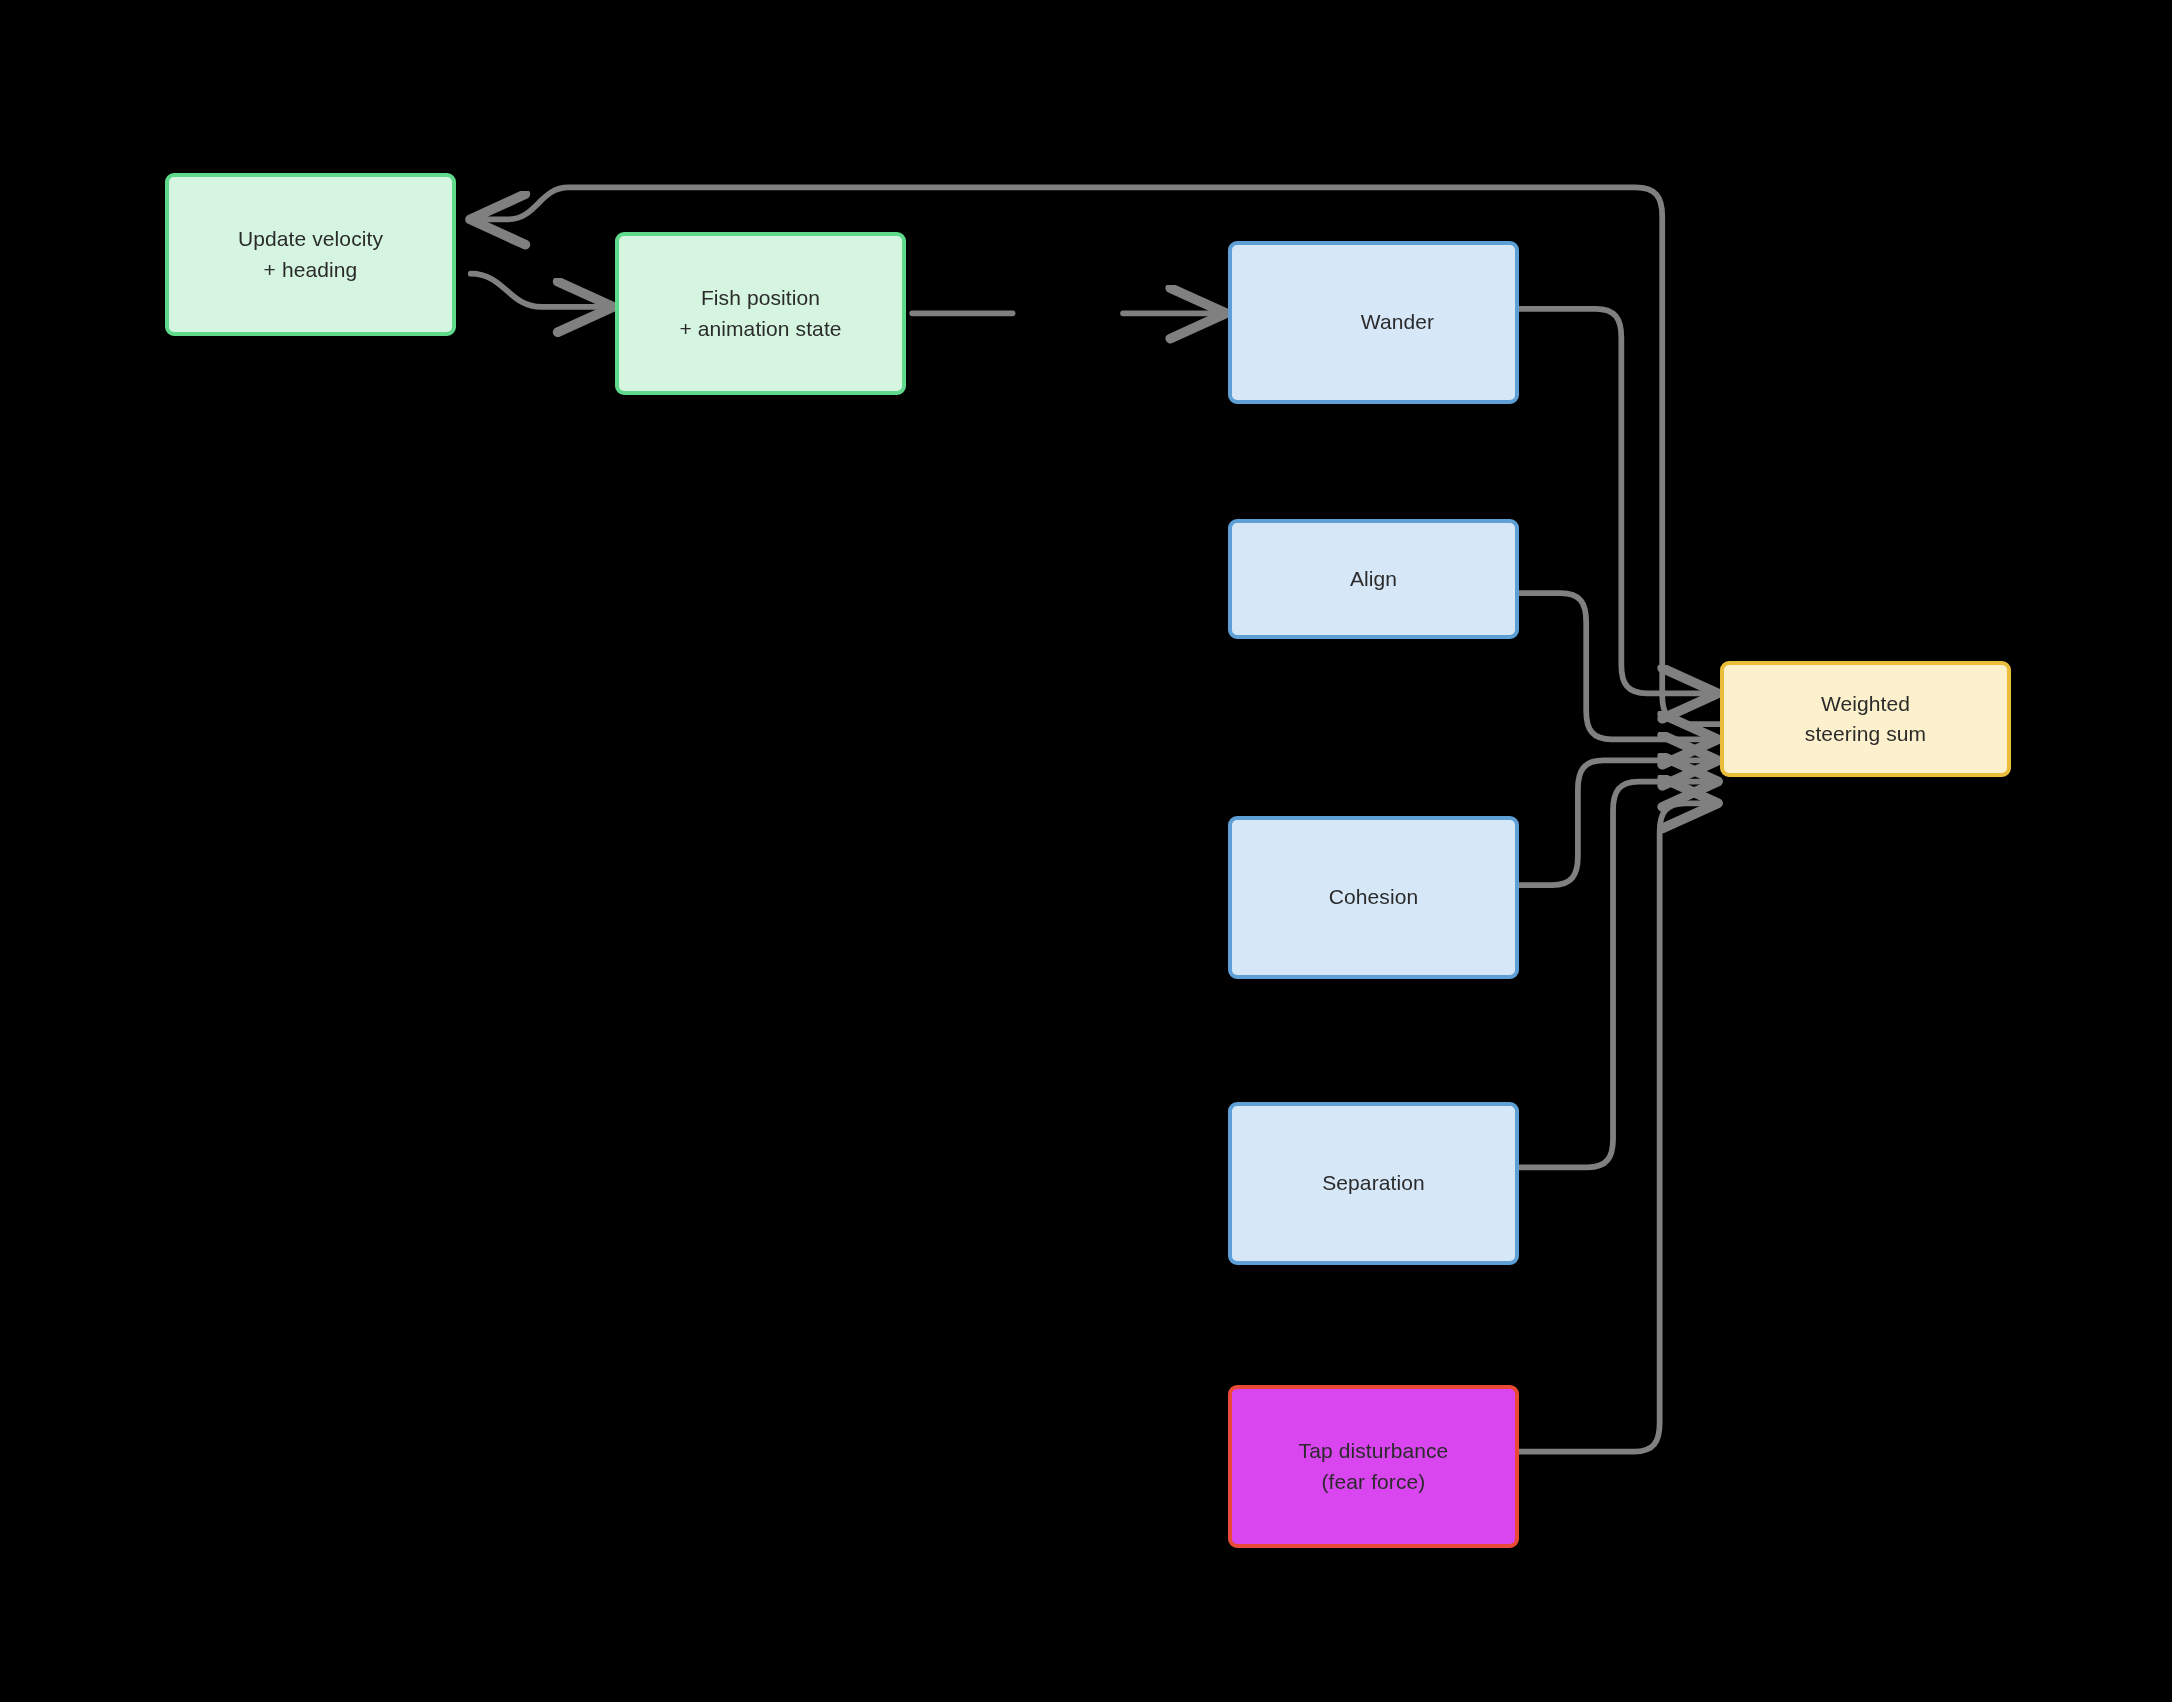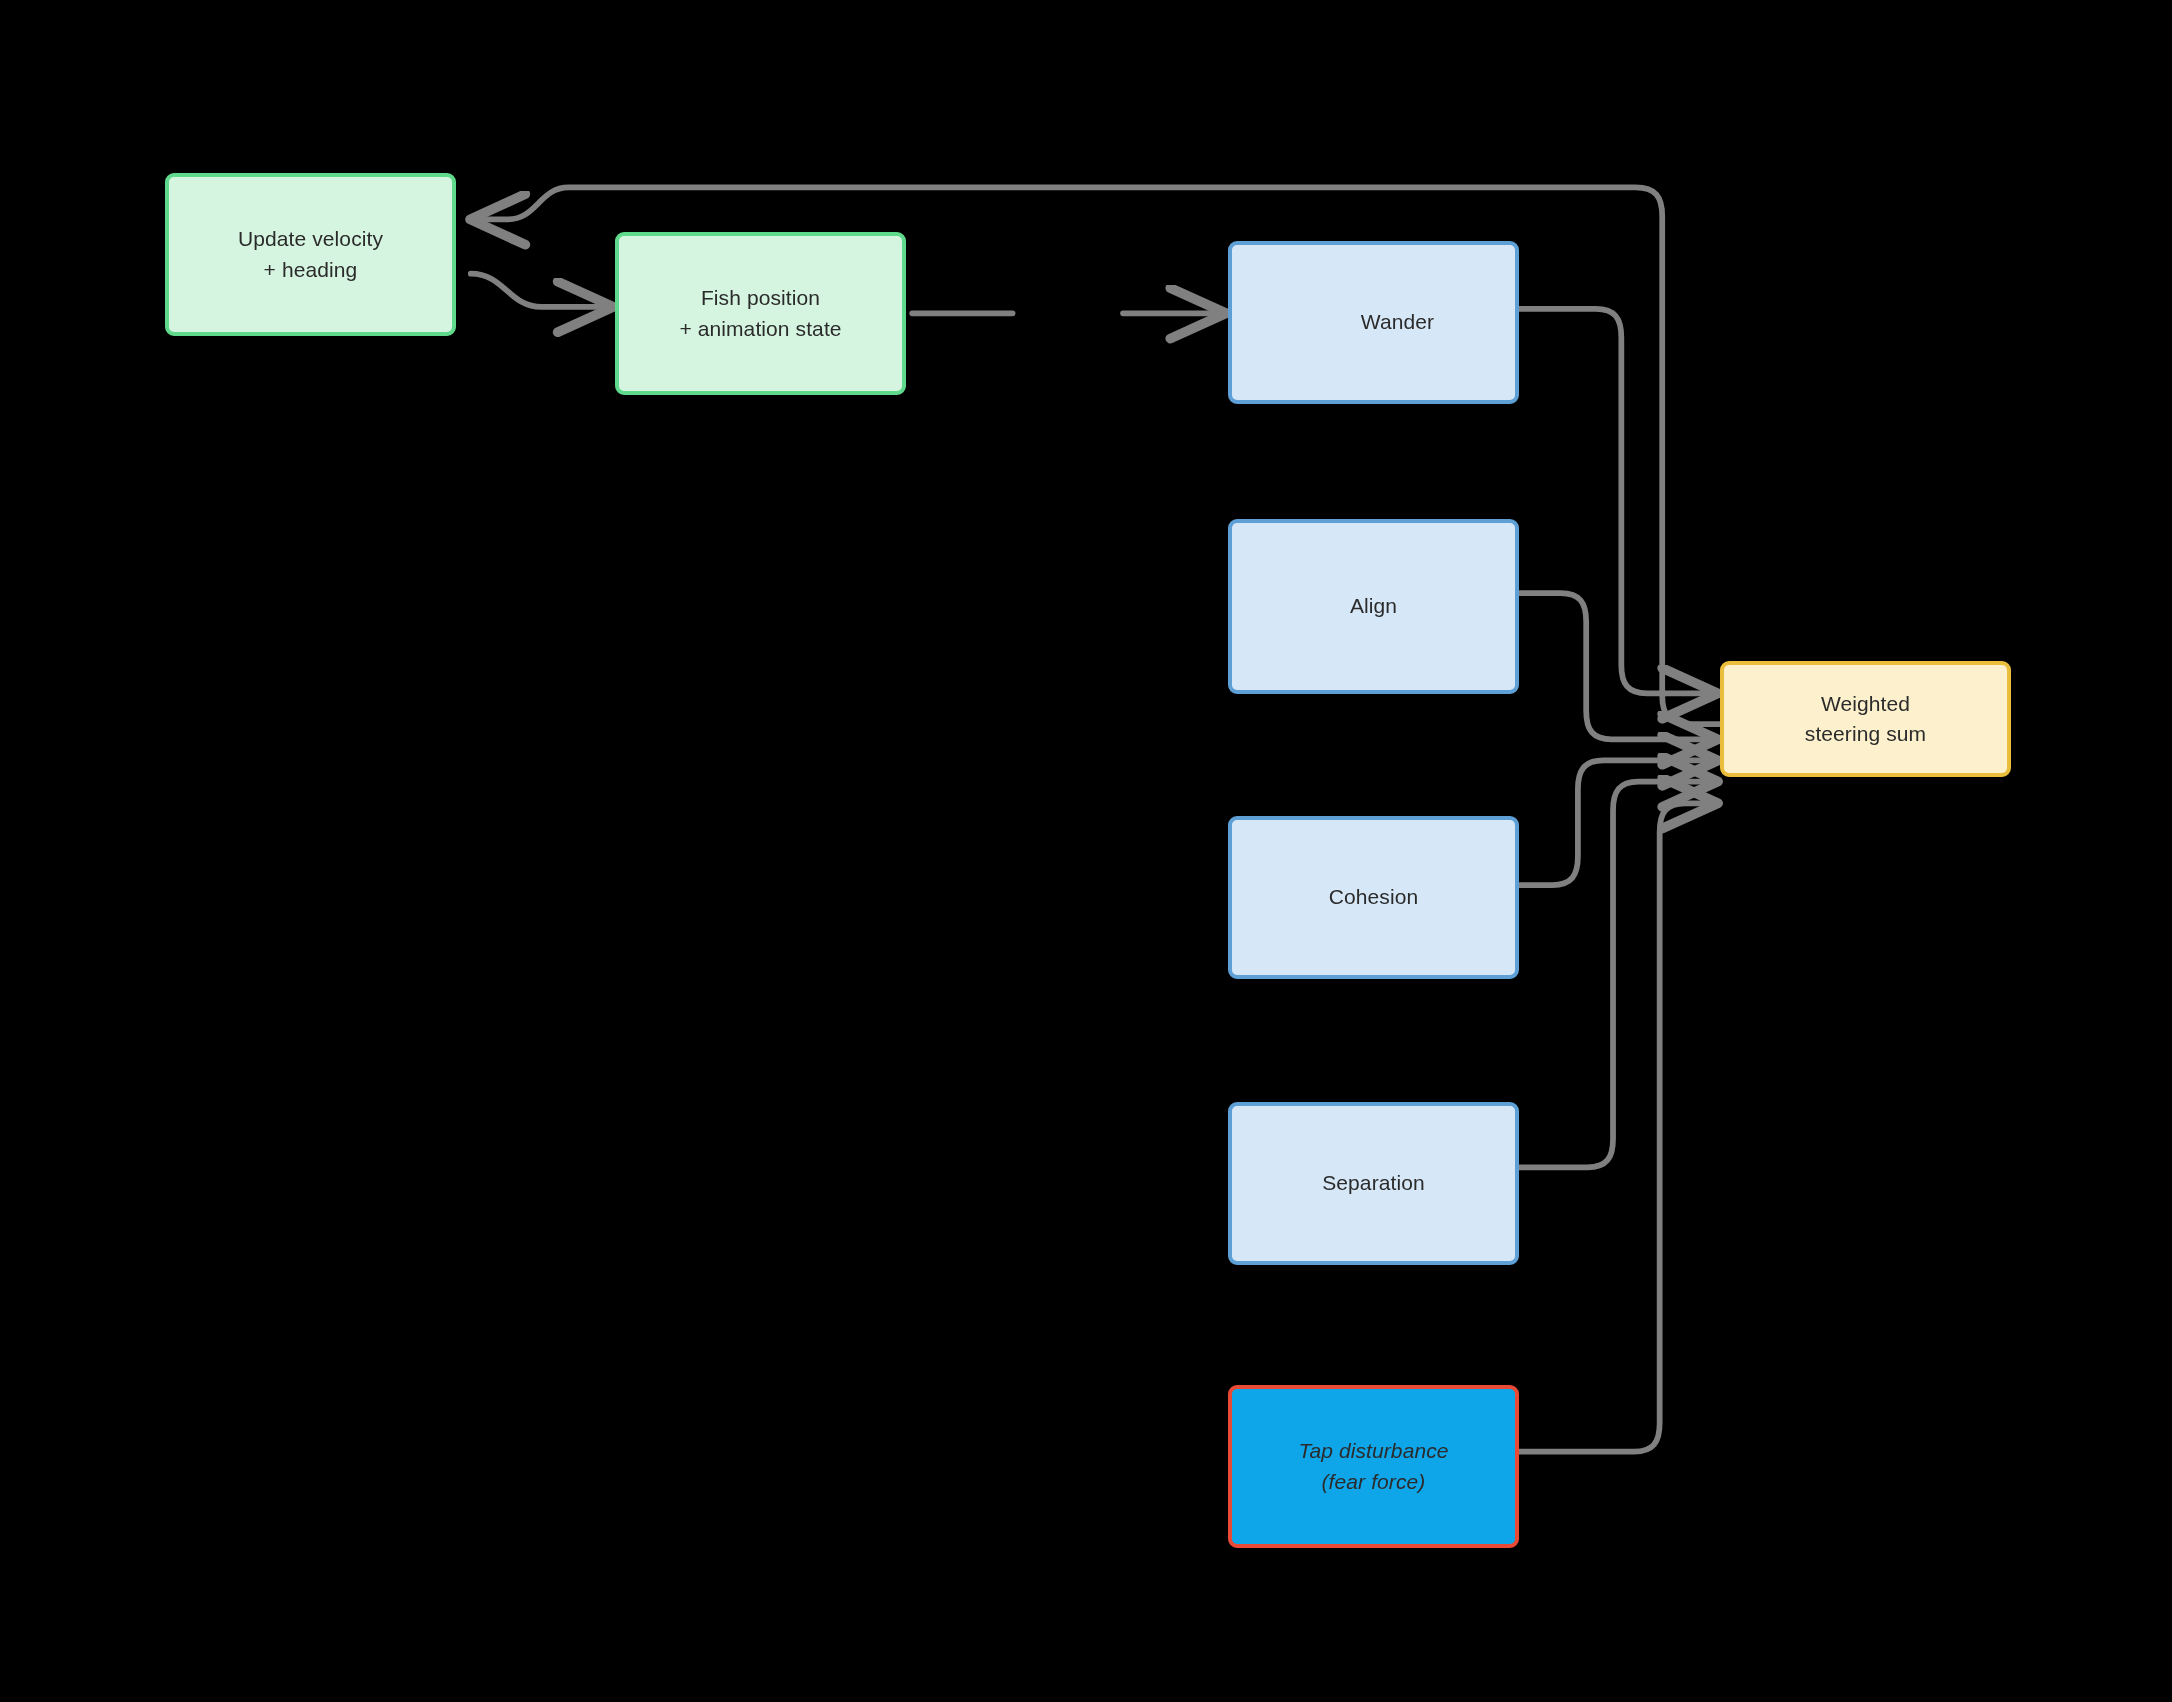--- a/index.html
+++ b/index.html
@@ -5,21 +5,21 @@
   html,body{margin:0;padding:0;background:#000;}
   #stage{position:relative;width:2172px;height:1703px;background:#000;overflow:hidden;
          font-family:"Liberation Sans","DejaVu Sans",sans-serif;}
   svg.edges{position:absolute;left:0;top:0;width:2172px;height:1703px;}
   .node{position:absolute;box-sizing:border-box;border-radius:9px;border-width:4.5px;border-style:solid;
         display:flex;align-items:center;justify-content:center;text-align:center;margin-top:8px;}
   .node .lbl{font-size:21px;line-height:1.45;color:#2b2b2b;white-space:pre-line;letter-spacing:0.1px;}
   .n-green{background:#d5f5e0;border-color:#5fd98b;}
   .n-blue {background:#d6e7f7;border-color:#5e9fd6;}
   .n-yellow{background:#fdf1cd;border-color:#eabd3a;}
-  .n-red  {background:#0ea5e9;border-color:#e84a35;font-style:italic;}
+  .n-red  {background:#d946ef;border-color:#e84a35;}
 </style>
 </head>
 <body>
 
 <div id="stage">
 
   <svg class="edges" viewBox="0 0 3400 2665">
     <defs>
       <marker id="ah" markerWidth="14" markerHeight="14" refX="11.5" refY="5" orient="auto" markerUnits="strokeWidth">
         <path d="M 1.5 0.6 L 11.2 5 L 1.5 9.4" fill="none" stroke="#808080" stroke-width="1.7" stroke-linecap="round" stroke-linejoin="round"></path>
@@ -92,21 +92,21 @@
 
   <div class="node n-green" style="left:615px;top:224px;width:291px;height:163px;">
     <span class="lbl">Fish position
 + animation state</span>
   </div>
 
   <div class="node n-blue" style="left:1228px;top:233px;width:291px;height:163px;padding-left:48px;">
     <span class="lbl">Wander</span>
   </div>
 
-  <div class="node n-blue" style="left:1228px;top:511px;width:291px;height:175px;">
+  <div class="node n-blue" style="left:1228px;top:511px;width:291px;height:120px;">
     <span class="lbl">Align</span>
   </div>
 
   <div class="node n-blue" style="left:1228px;top:808px;width:291px;height:163px;">
     <span class="lbl">Cohesion</span>
   </div>
 
   <div class="node n-blue" style="left:1228px;top:1094px;width:291px;height:163px;">
     <span class="lbl">Separation</span>
   </div>

